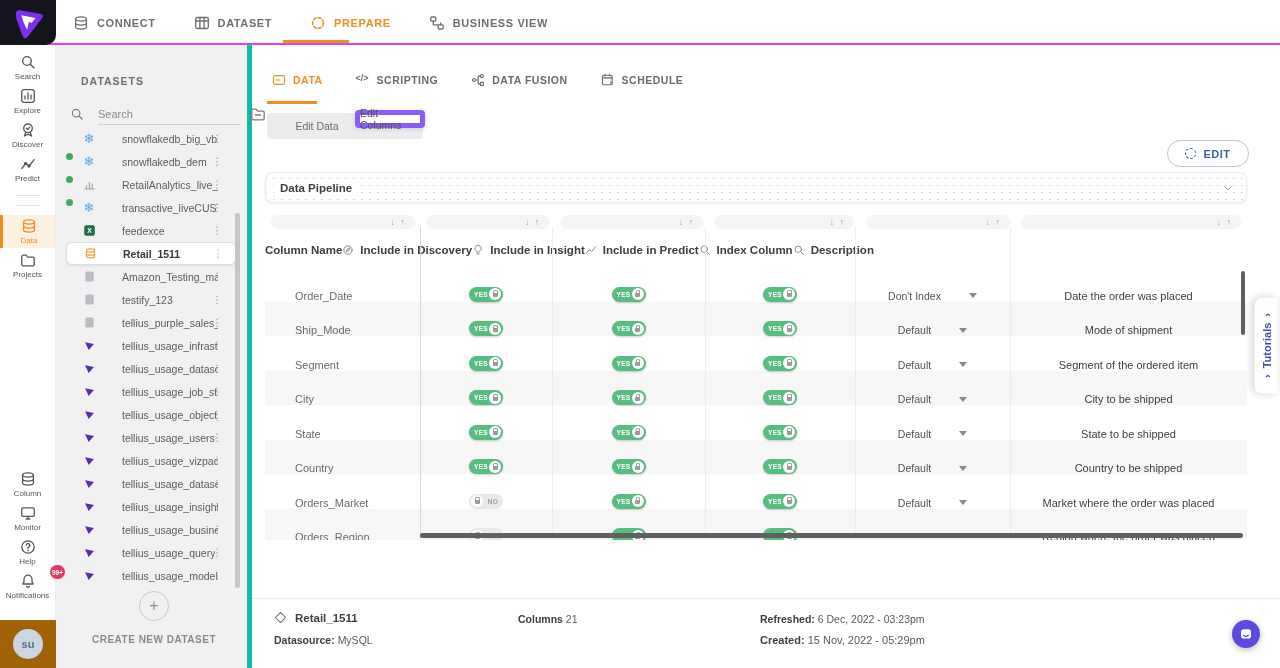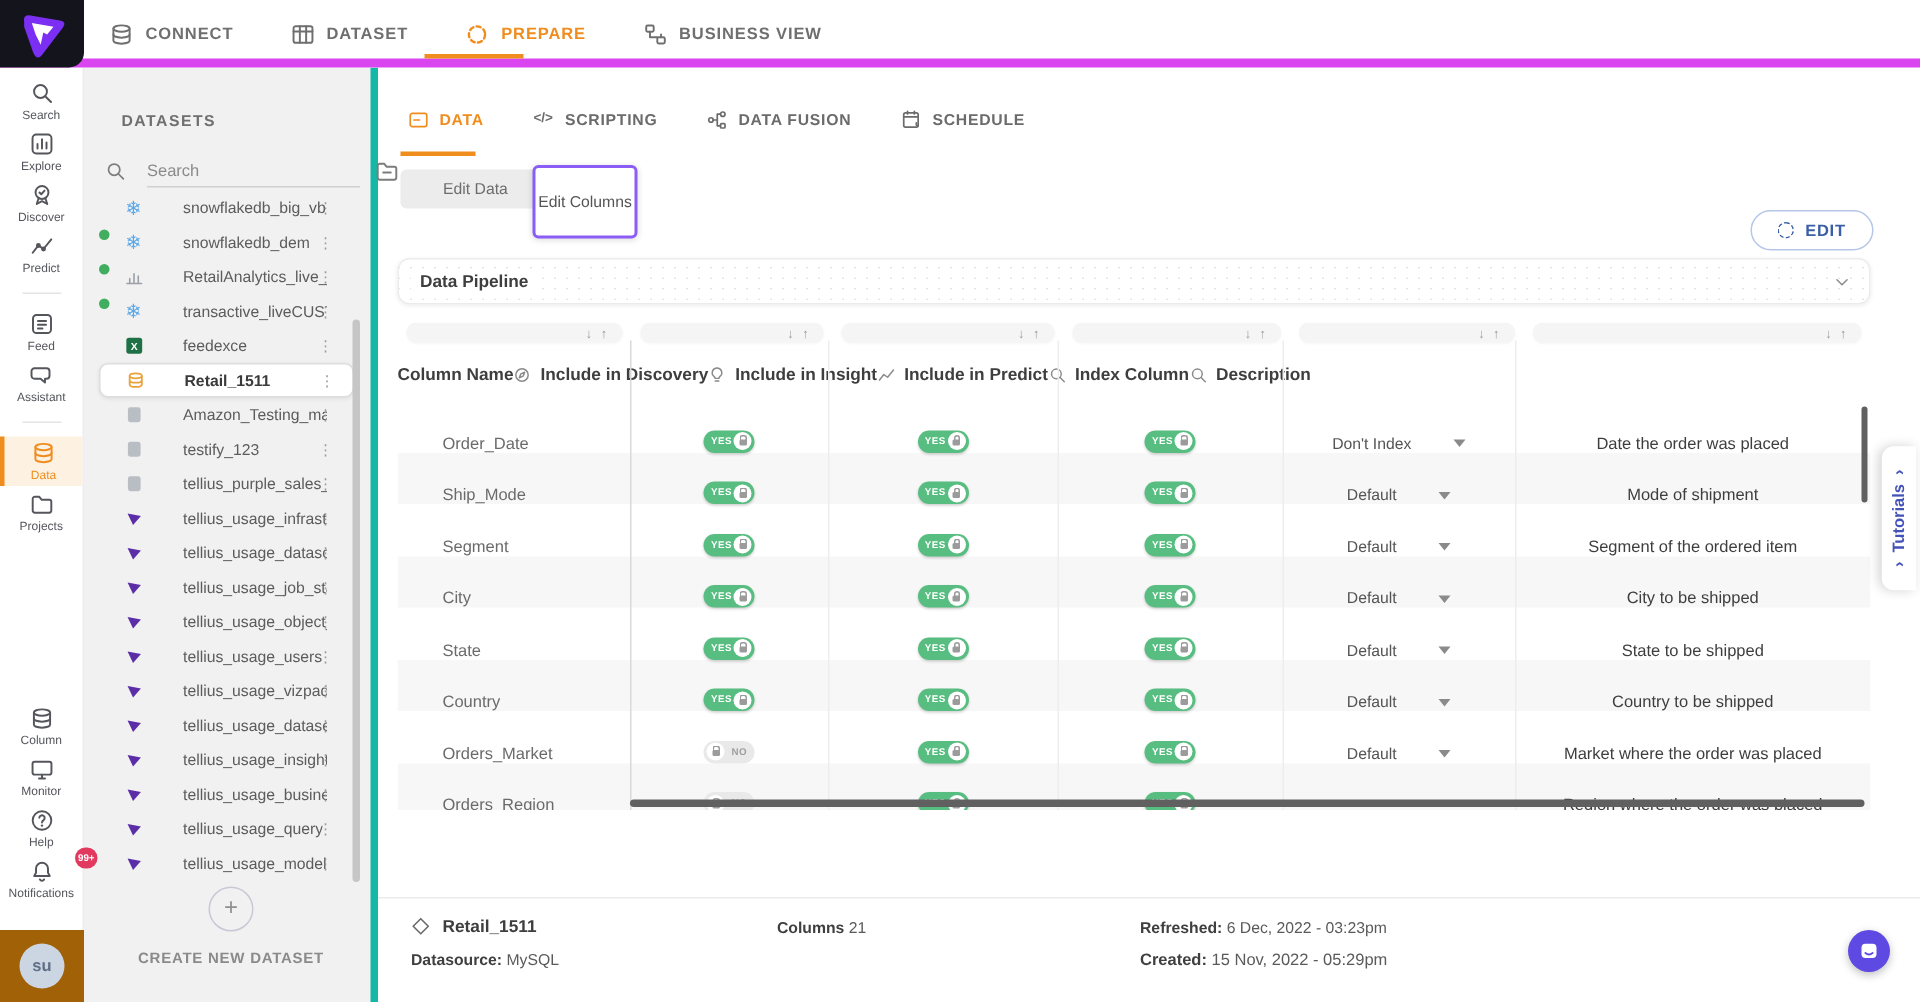--- a/index.html
+++ b/index.html
@@ -1,20 +1,20 @@
 <!DOCTYPE html>
 <html><head>
 <meta charset="utf-8">
 <style>
   * { box-sizing: border-box; margin: 0; padding: 0; }
   html,body { width:1280px; height:668px; }
   body { font-family:"Liberation Sans", sans-serif; background:#fff; position:relative; overflow:hidden; color:#3f3f3f; }
 
   
-  #topbar { position:absolute; left:0; top:0; width:1280px; height:45px; background:#fff; border-bottom:6px solid #d946ef; z-index:30; }
+  #topbar { position:absolute; left:0; top:0; width:1280px; height:45px; background:#fff; border-bottom:2px solid #d946ef; z-index:30; }
   .logo-tile { position:absolute; left:0; top:0; width:56px; height:45px; background:#14141c; display:flex; align-items:center; justify-content:center; border-bottom-right-radius:10px; cursor:pointer; }
   #top-nav { position:absolute; left:73px; top:0; height:45px; display:flex; align-items:center; gap:38px; }
   .tnav-item { display:flex; align-items:center; gap:8px; cursor:pointer; }
   .tnav-icon { width:16px; height:16px; color:#6f6f6f; display:inline-flex; }
   .tnav-icon svg { width:16px; height:16px; }
   .tnav-label { font-size:11px; font-weight:bold; letter-spacing:.6px; color:#6f6f6f; }
   .tnav-item.active .tnav-label, .tnav-item.active .tnav-icon { color:#ef8d1f; }
   .prepare-underline { position:absolute; left:283px; bottom:0; width:66px; height:3px; background:#ef8d1f; }
 
   
@@ -64,21 +64,21 @@
   .m-tab { display:flex; align-items:center; gap:7px; cursor:pointer; }
   .m-tab-icon { width:14px; height:14px; color:#6b6b6b; display:inline-flex; }
   .m-tab-icon svg { width:14px; height:14px; }
   .m-tab-label { font-size:10.5px; font-weight:bold; letter-spacing:.5px; color:#6b6b6b; }
   .m-tab.active .m-tab-label, .m-tab.active .m-tab-icon { color:#ef8d1f; }
   .codeglyph { font-size:9px; font-weight:bold; }
   .data-underline { position:absolute; top:56px; left:15px; width:50px; height:3px; background:#ef8d1f; }
 
   .seg { position:absolute; top:68px; left:15px; width:156px; height:26px; background:#ececec; border-radius:4px; }
   .seg-opt1 { position:absolute; left:0; top:0; width:88px; height:26px; display:flex; align-items:center; justify-content:center; font-size:10.5px; color:#6d6d6d; cursor:pointer;padding-left:12px; }
-  .seg-opt2 { position:absolute; right:-2px; top:-3px; width:70px; height:49px; background:#fff; border:2px solid #8b5cf6; border-radius:4px; box-shadow:0 1px 4px rgba(0,0,0,.14); display:flex; align-items:center; justify-content:center; font-size:10.5px; color:#555; cursor:pointer; }
+  .seg-opt2 { position:absolute; right:-2px; top:-3px; width:70px; height:18px; background:#fff; border:5px solid #8b5cf6; border-radius:4px; box-shadow:0 1px 4px rgba(0,0,0,.14); display:flex; align-items:center; justify-content:center; font-size:10.5px; color:#555; cursor:pointer; }
 
   .edit-btn { position:absolute; top:95px; right:31px; width:82px; height:27px; border-radius:14px; border:1px solid #b5c6e8; background:#fff; color:#3b5fa7; font-size:11px; font-weight:bold; letter-spacing:.5px; display:flex; align-items:center; justify-content:center; gap:7px; cursor:pointer; }
   .edit-circ { width:11px; height:11px; border:1.5px dashed #3b5fa7; border-radius:50%; }
 
   .pipeline { position:absolute; top:127px; left:13px; width:982px; height:31px; border:1px solid #ececec; border-radius:8px; box-shadow:0 1px 3px rgba(0,0,0,.07); background-image:radial-gradient(#d9d9d9 0.8px, transparent 0.8px); background-size:8px 7px; background-position:60px 2px; display:flex; align-items:center; cursor:pointer; }
   .pipeline-label { font-size:11.5px; font-weight:bold; color:#3e3e3e; margin-left:8px; background:#fff; padding:0 6px; }
   .pipeline-caret { position:absolute; right:12px; color:#8a8a8a; width:12px; height:12px; display:inline-flex; }
   .pipeline-caret svg { width:12px; height:12px; }
 
   
@@ -228,41 +228,20 @@
           <svg viewBox="0 0 16 16" fill="none" stroke="currentColor" stroke-width="1.3" stroke-linecap="round" stroke-linejoin="round">
             <path d="M1.8 12.5 L5.6 7.6 L9 10 L14.2 3.6"></path>
             <circle cx="5.6" cy="7.6" r="1" fill="currentColor"></circle>
             <circle cx="9" cy="10" r="1" fill="currentColor"></circle>
           </svg>
         </span>
         <span class="rail-label">Predict</span>
       </div>
     </div>
   <div class="rail-div"></div>
-  <div>
-
-      <div class="rail-item">
-        <span class="rail-icon">
-          <svg viewBox="0 0 16 16" fill="none" stroke="currentColor" stroke-width="1.3" stroke-linecap="round" stroke-linejoin="round">
-            <rect x="2" y="2" width="12" height="12" rx="2.4"></rect>
-            <path d="M5.3 6 h5.4 M5.3 8.5 h5.4 M5.3 11 h3"></path>
-          </svg>
-        </span>
-        <span class="rail-label">Feed</span>
-      </div>
-
-      <div class="rail-item">
-        <span class="rail-icon">
-          <svg viewBox="0 0 16 16" fill="none" stroke="currentColor" stroke-width="1.3" stroke-linecap="round" stroke-linejoin="round">
-            <path d="M3 3.5 h8 a2 2 0 0 1 2 2 v3 a2 2 0 0 1 -2 2 h-1 v2.5 l-3 -2.5 h-4 a2 2 0 0 1 -2 -2 v-3 a2 2 0 0 1 2 -2 z"></path>
-          </svg>
-        </span>
-        <span class="rail-label">Assistant</span>
-      </div>
-    </div>
   <div class="rail-div"></div>
   <div>
 
       <div class="rail-item active">
         <span class="rail-icon">
           <svg viewBox="0 0 16 16" fill="none" stroke="currentColor" stroke-width="1.3" stroke-linecap="round" stroke-linejoin="round">
             <ellipse cx="8" cy="4" rx="5.4" ry="2.1"></ellipse>
             <path d="M2.6 4 v8 c0 1.2 2.4 2.1 5.4 2.1 s5.4-.9 5.4-2.1 v-8"></path>
             <path d="M2.6 8 c0 1.2 2.4 2.1 5.4 2.1 s5.4-.9 5.4-2.1"></path>
           </svg>

